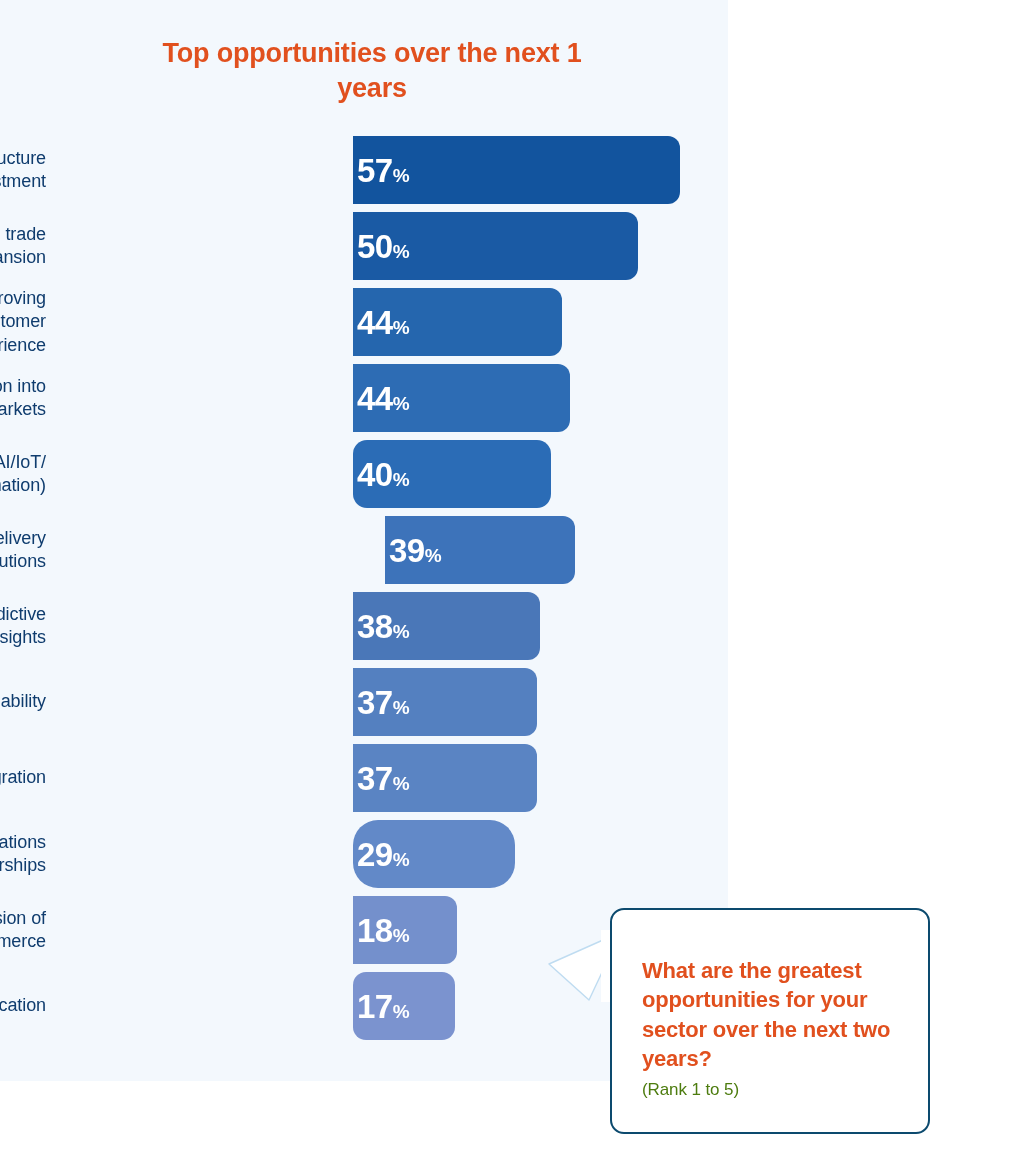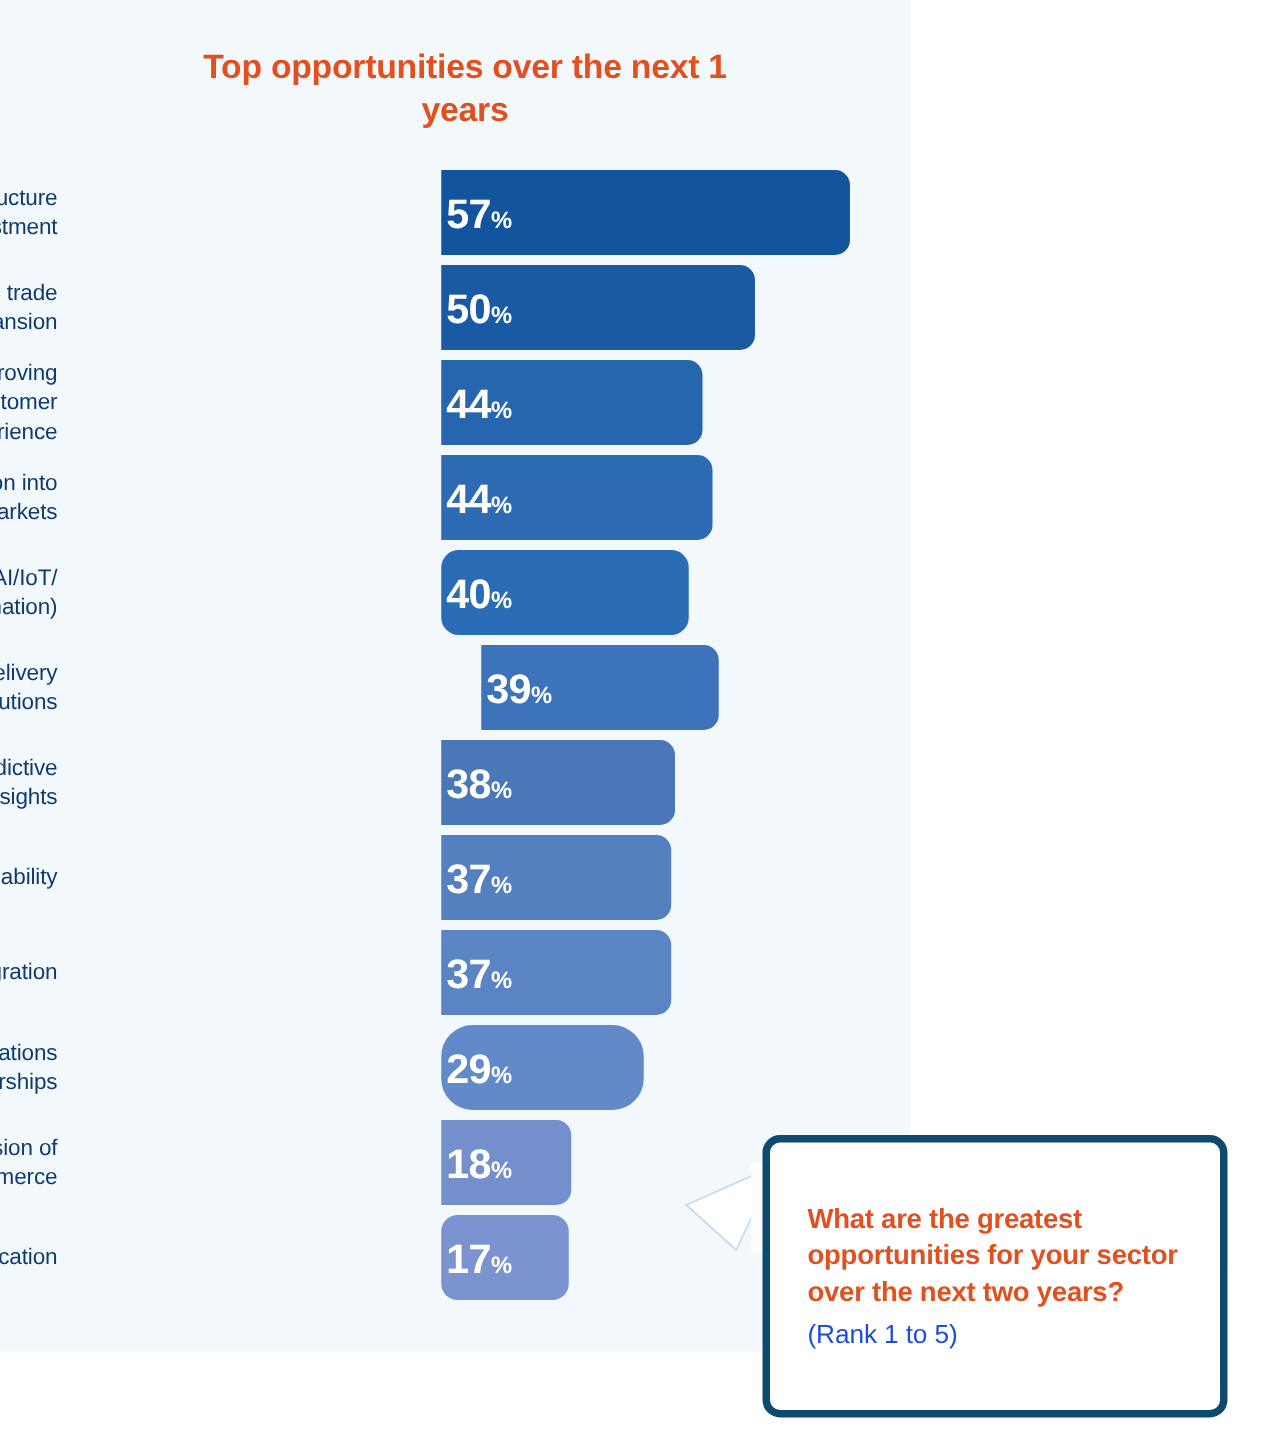--- a/index.html
+++ b/index.html
@@ -94,24 +94,24 @@
     font-size: 19px;
     font-weight: 700;
     letter-spacing: 0;
   }
 
   
   #callout {
     position: absolute;
     left: 610px;
     top: 908px;
-    width: 372px;
+    width: 320px;
     height: 226px;
     background: #ffffff;
-    border: 6px solid #0c4a6e;
+    border: 2px solid #0c4a6e;
     border-radius: 14px;
     box-sizing: border-box;
     padding: 46px 30px 0 30px;
   }
   #callout-tail {
     position: absolute;
     left: 543px;
     top: 930px;
     width: 80px;
     height: 72px;
@@ -119,22 +119,22 @@
   }
   #callout-question {
     color: #e1501e;
     font-size: 22px;
     font-weight: 700;
     line-height: 1.33;
     letter-spacing: -0.2px;
     margin: 0;
   }
   #callout-note {
-    color: #1d4ed8;
-    font-size: 21px;
+    color: #4d7c0f;
+    font-size: 17px;
     font-weight: 400;
     line-height: 1.3;
     margin: 6px 0 0 0;
     letter-spacing: -0.1px;
   }
 </style>
 </head>
 <body>
 
 <div id="bg-panel"></div>
@@ -150,21 +150,21 @@
         <div class="bar-fill" style="width: 327px; background: rgb(18, 84, 158);">
           <span class="bar-value">57<span class="pct">%</span></span>
         </div>
       </div>
     </div>
     <div class="bar-row">
       <div class="bar-label">
         <div>Global trade<br>expansion</div>
       </div>
       <div class="bar-track">
-        <div class="bar-fill" style="width: 251px; background: rgb(26, 90, 164);">
+        <div class="bar-fill" style="width: 285px; background: rgb(26, 90, 164);">
           <span class="bar-value">50<span class="pct">%</span></span>
         </div>
       </div>
     </div>
     <div class="bar-row">
       <div class="bar-label">
         <div>Improving<br>the customer<br>experience</div>
       </div>
       <div class="bar-track">
         <div class="bar-fill" style="width: 209px; background: rgb(37, 102, 174);">

